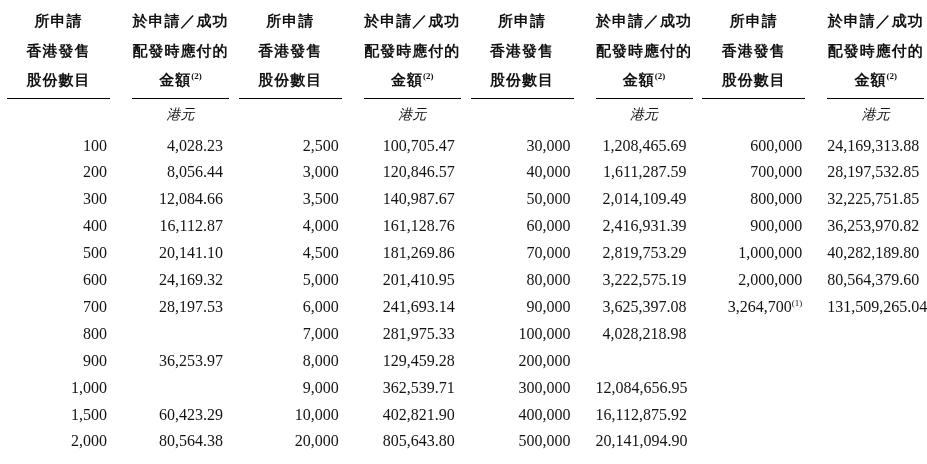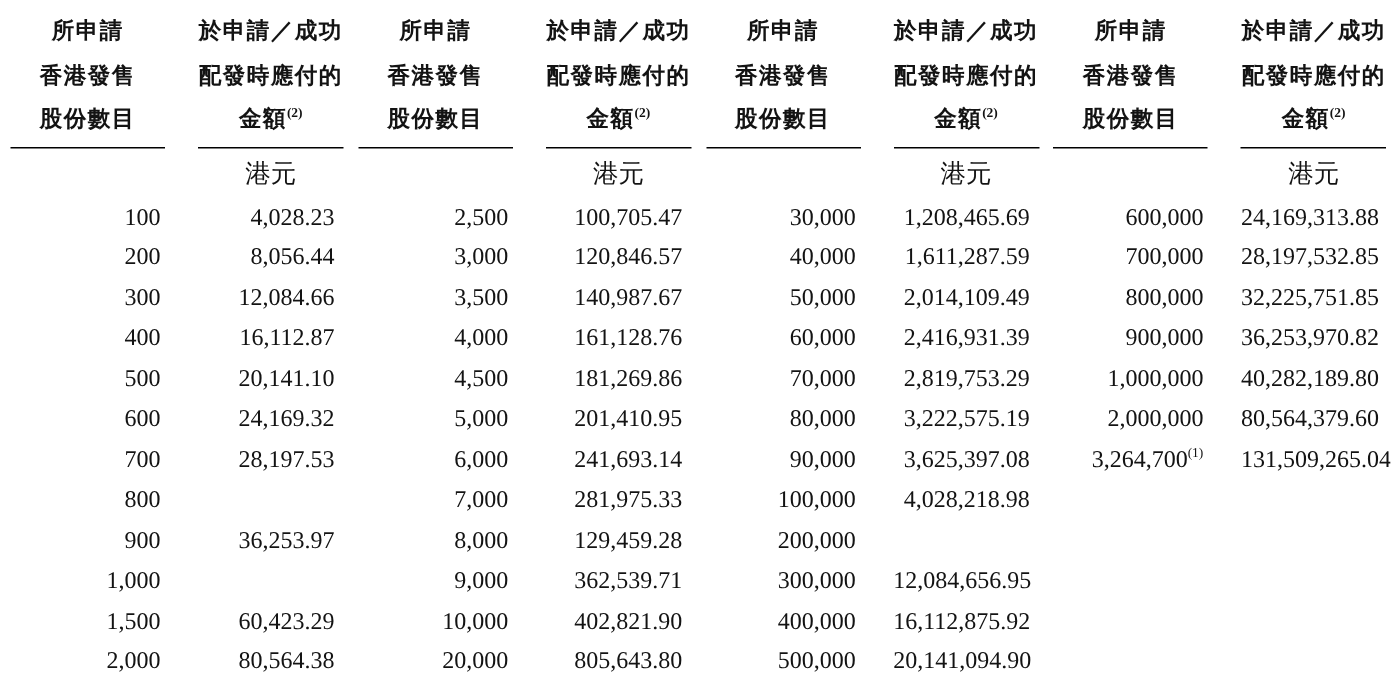--- a/index.html
+++ b/index.html
@@ -35,21 +35,22 @@
   .hcol sup, .cell sup {
     font-size: 9px;
     line-height: 0;
     letter-spacing: 0;
     vertical-align: super;
   }
   .currency-row { height: 33px; align-items: center; }
   .currency {
     grid-column: 2;
     text-align: center;
-    font-size: 17px;
+    font-style: italic;
+    font-size: 14px;
   }
   .rows { padding-top: 1px; }
   .row {
     line-height: 26.9px;
     font-size: 16px;
   }
   .cell { text-align: right; white-space: nowrap; }
   .cell.shares { padding-right: 3px; }
   .cell.amount { padding-right: 6px; }
 </style>

